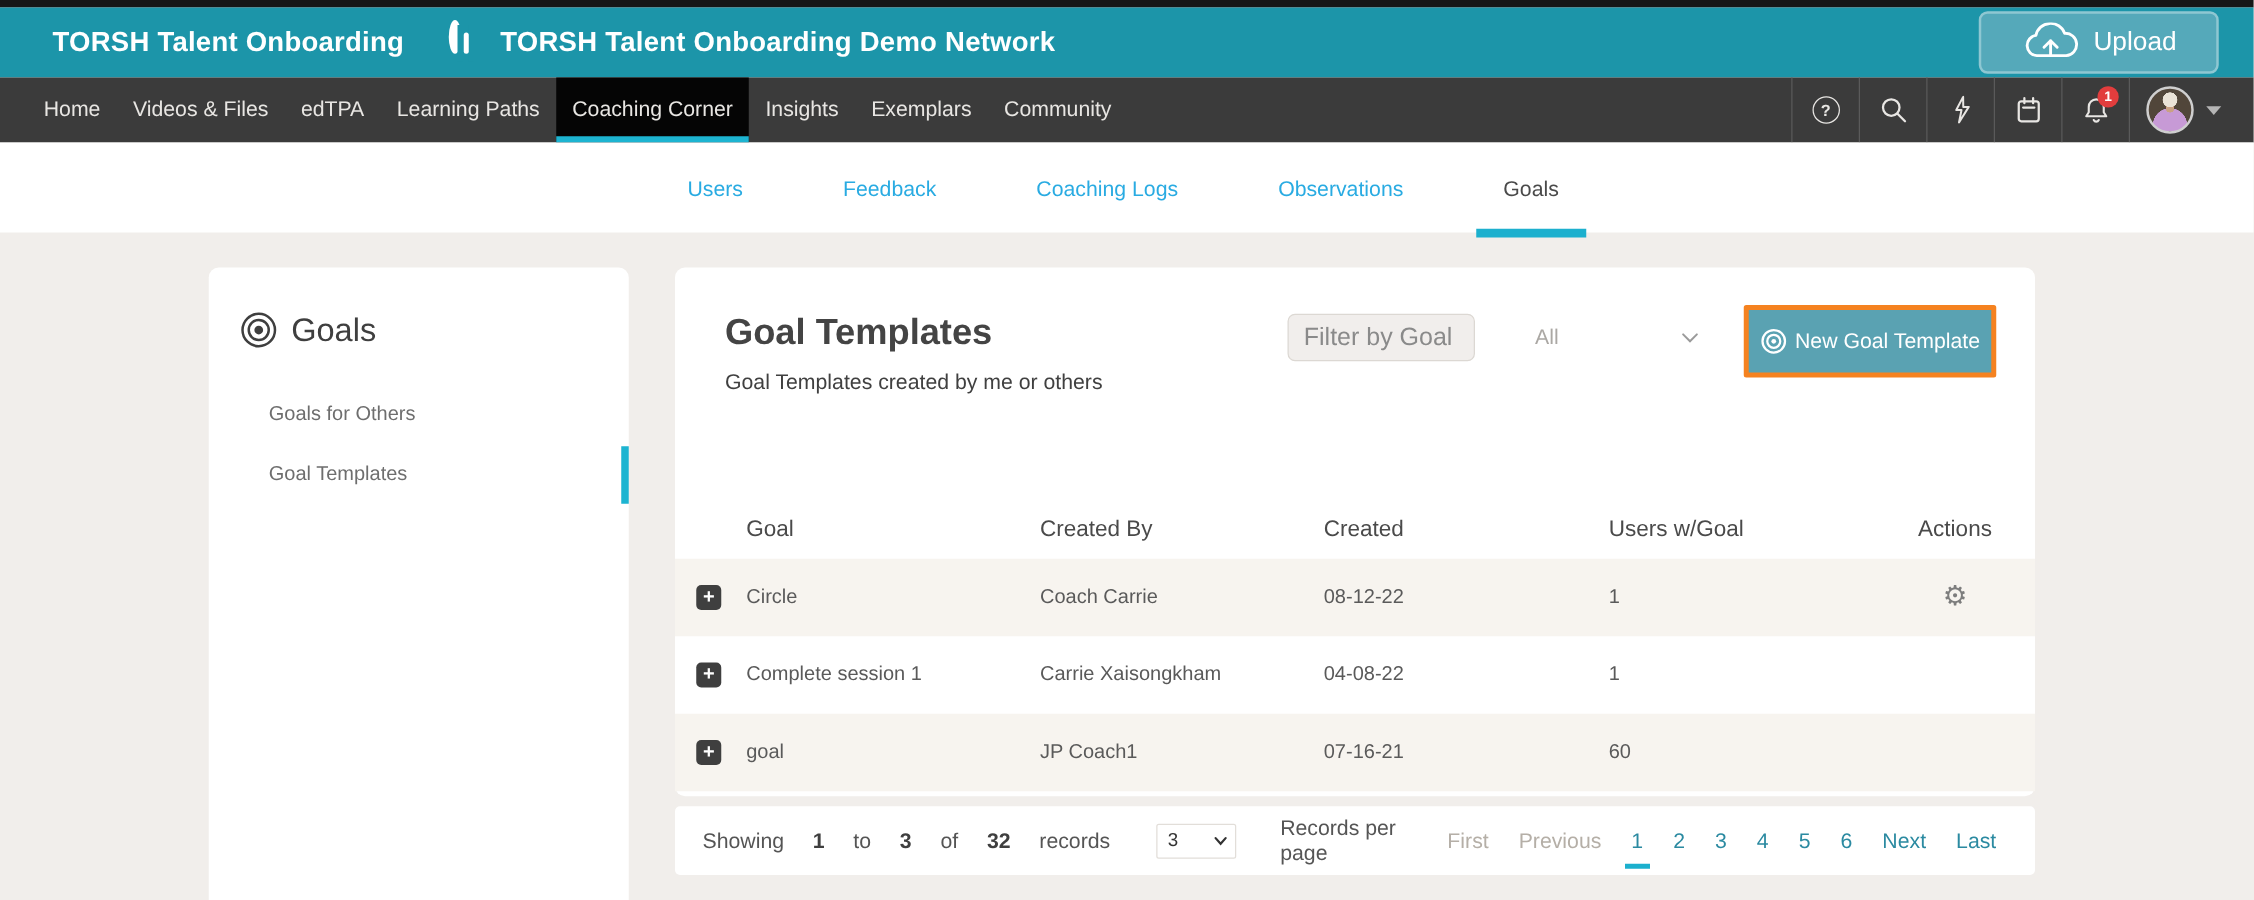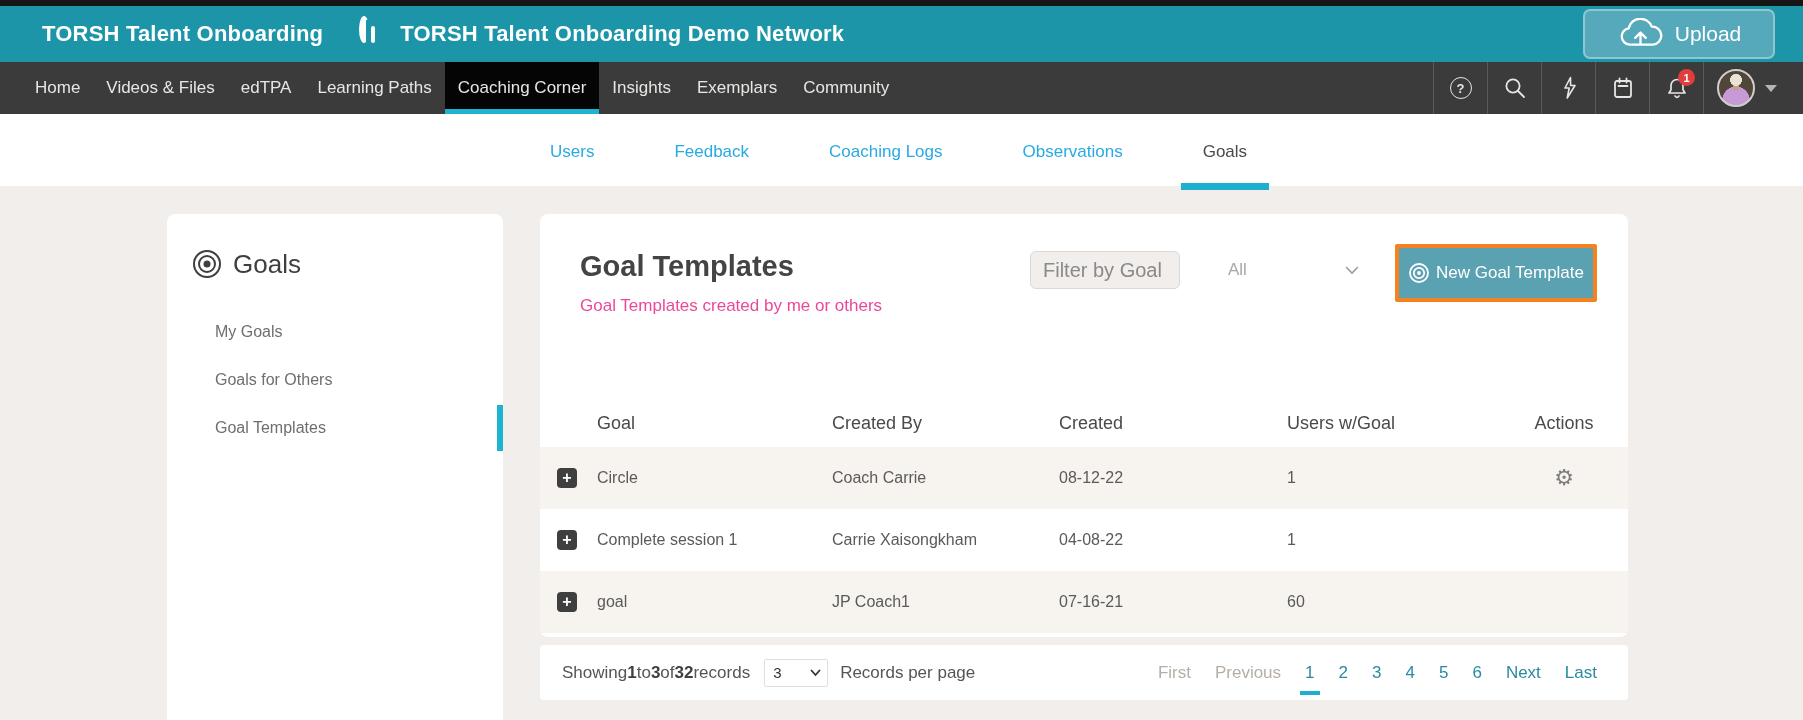--- a/index.html
+++ b/index.html
@@ -90,21 +90,21 @@
   .sidebar-item .active-indicator {
     display:none; position:absolute; right:0; top:1px; bottom:1px; width:6px; background:#1db4d1;
   }
   .sidebar-item.active .active-indicator { display:block; }
   
   .main-card {
     position:absolute; left:540px; top:214px; width:1088px; height:423px;
     background:#fff; border-radius:8px;
   }
   .main-title { position:absolute; left:40px; top:36px; font-size:29px; color:#444; }
-  .main-subtitle { position:absolute; left:40px; top:82px; font-size:17px; color:#ec4899; }
+  .main-subtitle { position:absolute; left:40px; top:82px; font-size:17px; color:#404040; }
   .filter-input {
     position:absolute; left:490px; top:37px; width:150px; height:38px;
     background:#f1eeec; border:1px solid #dcd8d3; border-radius:6px;
     padding:0 12px; font-size:20px; color:#6f6f6f; font-family:inherit; outline:none;
   }
   .filter-input::placeholder { color:#8a8a8a; opacity:1; }
   .type-select {
     position:absolute; left:660px; top:37px; width:175px; height:38px;
     display:flex; align-items:center; cursor:pointer;
   }
@@ -135,21 +135,21 @@
   .gear-btn {
     border:none; background:transparent; cursor:pointer;
     font-family:"DejaVu Sans", sans-serif; font-size:22px; color:#7d7d7d; line-height:1;
   }
   
   .footer-bar {
     position:absolute; left:540px; top:645px; width:1088px; height:55px;
     background:#fff; border-radius:4px;
     display:flex; align-items:center; justify-content:space-between; padding:0 22px;
   }
-  .showing { display:flex; align-items:center; gap:0; font-size:17px; color:#555; }
+  .showing { display:flex; align-items:center; gap:23px; font-size:17px; color:#555; }
   .showing b { color:#3f3f3f; }
   .select-wrap { position:relative; margin-left:14px; }
   .pp-select {
     appearance:none; -webkit-appearance:none;
     width:64px; height:28px; border:1px solid #e2ded9; background:#fff; border-radius:2px;
     font-size:15px; padding:0 22px 0 8px; color:#333; font-family:inherit; cursor:pointer;
   }
   .select-wrap .sel-chevron { position:absolute; right:7px; top:10px; pointer-events:none; }
   .pp-label { margin-left:12px; }
   .pagination { display:flex; align-items:flex-start; gap:6px; font-size:17px; }
@@ -251,24 +251,20 @@
     <span>
       <svg width="32" height="32" viewBox="0 0 32 32" fill="none" stroke="#3f3f3f" stroke-width="2">
         <circle cx="16" cy="16" r="13"></circle>
           <circle cx="16" cy="16" r="8"></circle>
           <circle cx="16" cy="16" r="3.5" fill="#3f3f3f" stroke="none"></circle>
       </svg>
     </span>
     <span class="sidebar-title">Goals</span>
   </div>
   <div class="sidebar-list">
-    <div class="sidebar-item">
-      <span>My Goals</span>
-
-    </div>
     <div class="sidebar-item">
       <span>Goals for Others</span>
 
     </div>
     <div class="sidebar-item active">
       <span>Goal Templates</span>
       <span class="active-indicator"></span>
     </div>
   </div>
 </aside>

